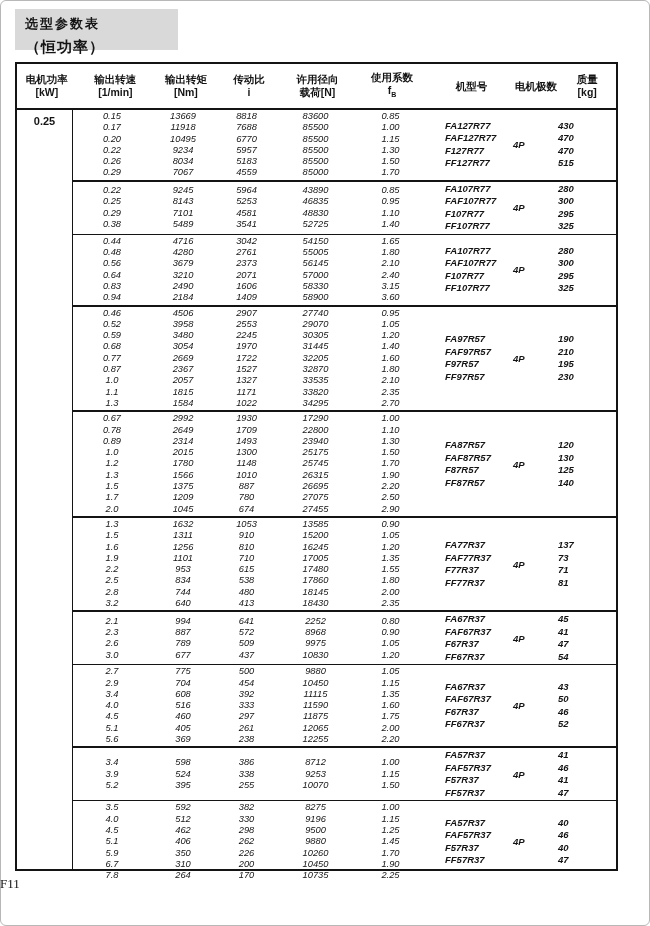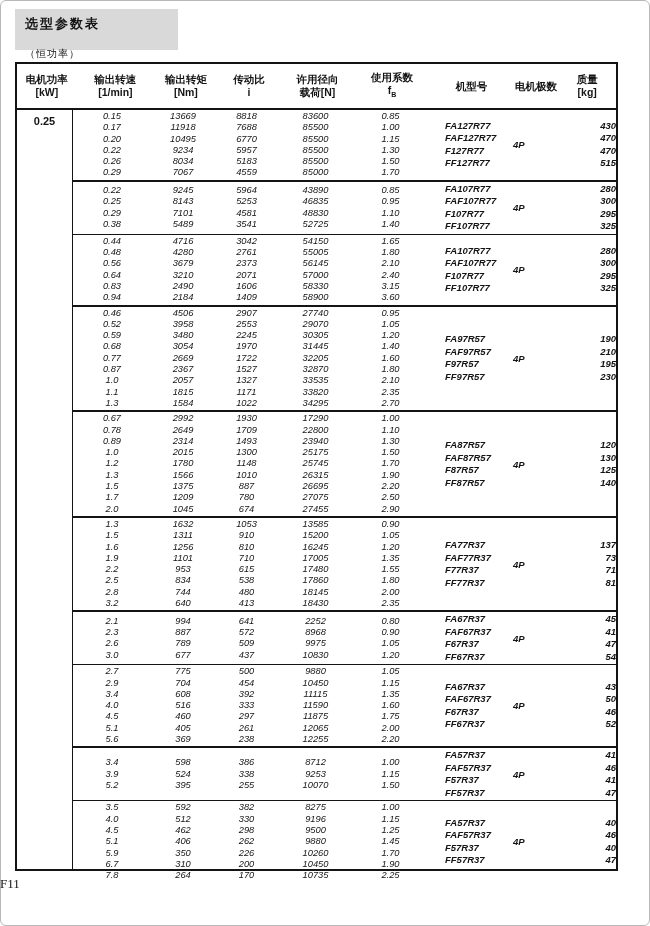--- a/index.html
+++ b/index.html
@@ -6,21 +6,21 @@
   body{
     width:650px;height:926px;position:relative;background:#ffffff;
     font-family:"Liberation Sans","DejaVu Sans",sans-serif;color:#141414;
     overflow:hidden;
   }
   .page-frame{position:absolute;inset:0;border:1px solid #b8b8b8;border-radius:6px;pointer-events:none;}
   
   .title-box{position:absolute;left:15px;top:9px;width:163px;height:41px;background:#d9d9d9;
     box-sizing:border-box;padding:6px 0 0 10px;}
   .title-main{font-size:13px;font-weight:bold;letter-spacing:2px;}
-  .title-sub{font-size:10px;font-weight:normal;margin-top:14px;letter-spacing:1px;}
+  .title-sub{font-size:15px;font-weight:bold;margin-top:5px;letter-spacing:1px;}
   
   .ptable{position:absolute;left:15px;top:62px;width:603px;height:809px;
     border:2px solid #141414;box-sizing:border-box;}
   .thead{display:flex;height:46px;border-bottom:2px solid #141414;box-sizing:border-box;}
   .hcell{display:flex;flex-direction:column;justify-content:center;align-items:center;
     font-weight:bold;font-size:10.5px;line-height:13px;text-align:center;}
   .w-power{width:60px;text-align:center;} .w-speed{width:78px;} .w-torque{width:64px;} .w-ratio{width:63px;}
   .w-load{width:75px;} .w-fb{width:75px;} .w-model{width:85px;} .w-poles{width:45px;} .w-mass{width:58px;}
   .hcell sub{font-size:7px;}
   
@@ -32,21 +32,21 @@
   .block.thin{border-top:1.2px solid #141414;}
   .block.thick{border-top:2px solid #141414;}
   .rows{width:355px;}
   .row{display:flex;line-height:11.3px;font-size:9.3px;}
   .c0{width:78px;text-align:center;} .c1{width:64px;text-align:center;}
   .c2{width:63px;text-align:center;} .c3{width:75px;text-align:center;}
   .c4{width:75px;text-align:center;}
   .model-col{width:85px;box-sizing:border-box;padding-left:17px;font-weight:bold;
     font-size:9.5px;line-height:12.5px;}
   .poles-col{width:45px;text-align:left;font-weight:bold;font-size:9.5px;}
-  .mass-col{width:58px;text-align:right;font-weight:bold;font-size:9.5px;line-height:12.5px;}
+  .mass-col{width:58px;text-align:left;font-weight:bold;font-size:9.5px;line-height:12.5px;}
   
   .footer{position:absolute;left:0;right:0;top:876px;text-align:left;
     font-family:"Liberation Serif","DejaVu Serif",serif;font-size:13px;}
 </style>
 </head>
 <body>
 
 <div class="page-frame"></div>
 
 <div class="title-box">

